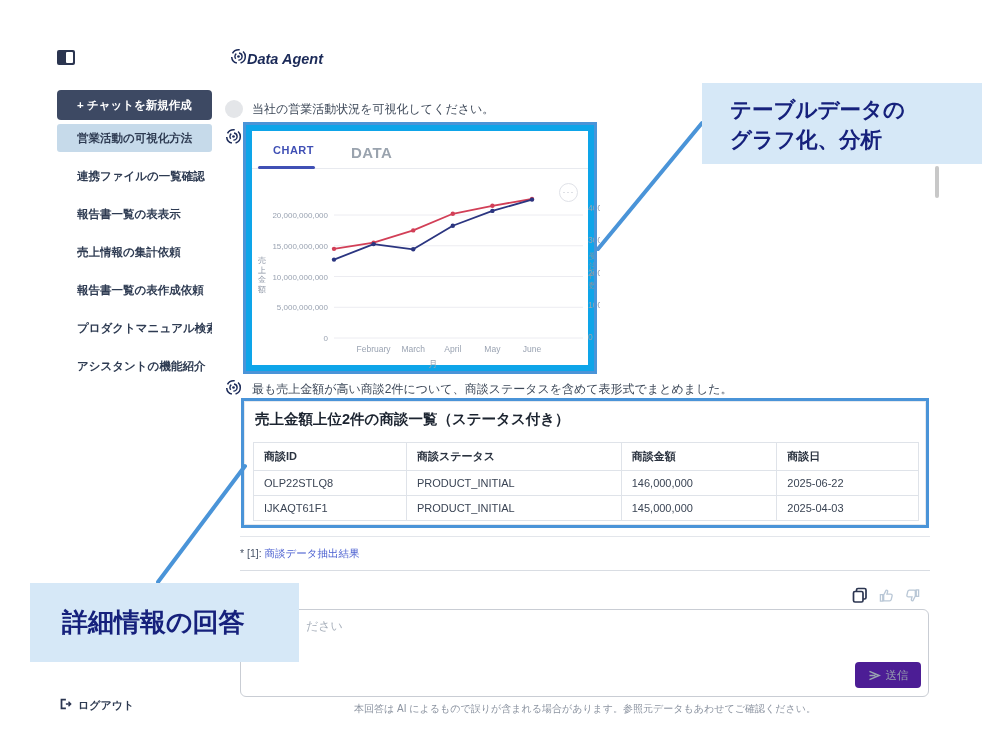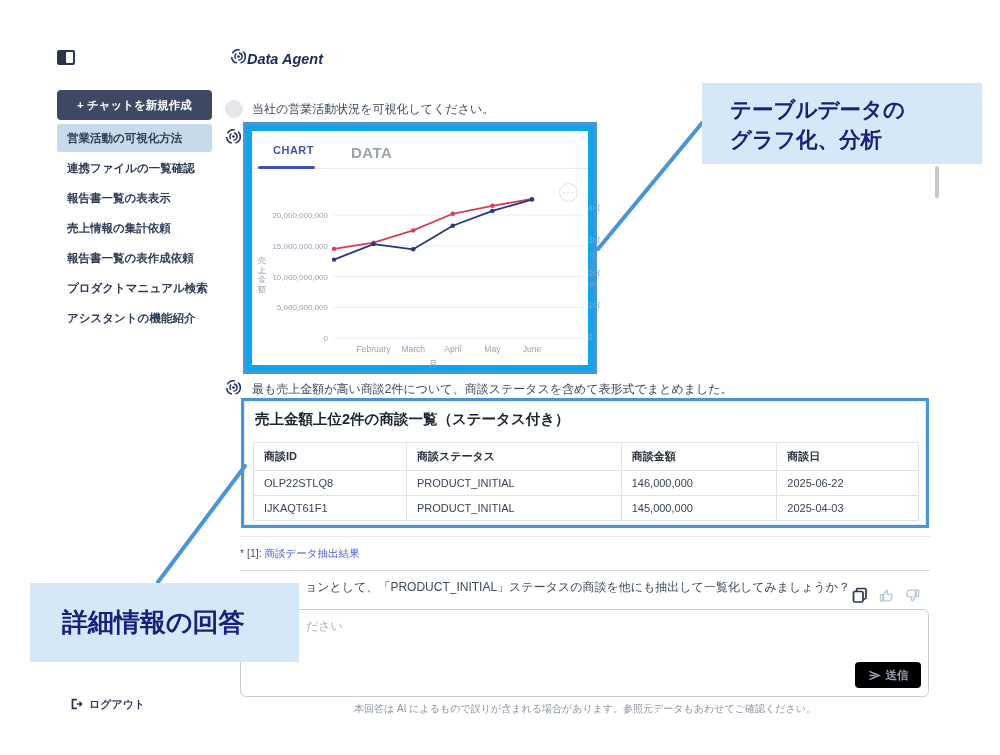--- a/index.html
+++ b/index.html
@@ -6,25 +6,25 @@
   html,body { width:1000px; height:755px; background:#fff;
     font-family:"Liberation Sans","DejaVu Sans",sans-serif; }
   .app { position:relative; width:1000px; height:755px; background:#fff; overflow:hidden; }
 
   
   .toggle { position:absolute; left:57px; top:50px; width:18px; height:15px; cursor:pointer; }
   .new-chat { position:absolute; left:57px; top:90px; width:155px; height:30px;
     background:#3d4963; color:#fff; font-size:11.5px; font-weight:bold;
     border:none; border-radius:4px; cursor:pointer;text-align:center; }
   .side-items { position:absolute; left:57px; top:124px; width:155px; }
-  .side-item { height:28px; line-height:28px; margin-bottom:2px; padding-left:10px;
+  .side-item { height:28px; line-height:28px; margin-bottom:10px; padding-left:20px;
     font-size:11.5px; color:#2e3b52; font-weight:bold; border-radius:3px; cursor:pointer;
     white-space:nowrap; overflow:hidden; }
   .side-item.selected { background:#c6daea; }
-  .logout { position:absolute; left:69px; top:697px; display:flex; 
+  .logout { position:absolute; left:58px; top:697px; display:flex; align-items:center;
     gap:6px; font-size:11px; font-weight:bold; color:#2e3b52; cursor:pointer; }
 
   
   .brand { position:absolute; left:230px; top:48px; display:flex; align-items:center; }
   .brand-text { font-size:14.5px; font-weight:bold; font-style:italic; color:#1b2a58; }
   .user-row { position:absolute; left:225px; top:100px; display:flex; align-items:center; gap:9px; }
   .user-avatar { width:18px; height:18px; border-radius:50%; background:#e4e6e9; flex:0 0 auto; }
   .msg-text { font-size:12px; color:#3f4a5a; }
   .agent-avatar1 { position:absolute; left:225px; top:128px; }
   .agent-avatar2 { position:absolute; left:225px; top:379px; }
@@ -64,22 +64,22 @@
   .followup { position:absolute; left:240px; top:579px; width:690px; padding-left:65px;
     font-size:12px; color:#3f4a5a; }
 
   .action-icons { position:absolute; left:852px; top:587px; display:flex; gap:11px; align-items:center; }
   .action-icons > span { cursor:pointer; display:inline-flex; }
 
   .input-box { position:absolute; left:240px; top:609px; width:689px; height:88px;
     border:1.5px solid #c9cdd4; border-radius:6px; background:#fff; }
   .input-placeholder { position:absolute; left:65px; top:8px; font-size:12px; color:#a9b1bc; }
   .send-btn { position:absolute; right:7px; bottom:8px; width:66px; height:26px;
-    background:#000000; border:none; border-radius:4px; color:#98a2ae; font-size:11.5px;
-    font-weight:bold; cursor:pointer; display:inline-flex; align-items:center;
+    background:#4c1d95; border:none; border-radius:4px; color:#98a2ae; font-size:11.5px;
+    font-weight:normal; cursor:pointer; display:inline-flex; align-items:center;
     justify-content:center; gap:5px; }
   .disclaimer { position:absolute; left:240px; top:702px; width:690px; text-align:center;
     font-size:10px; color:#8b93a0; }
 
   .scroll-thumb { position:absolute; left:935px; top:166px; width:4px; height:32px;
     background:#c8c8c8; border-radius:2px; cursor:pointer; }
 
   
   .anno-box { position:absolute; border:3px solid #4a94d8; pointer-events:none; z-index:5; }
   .anno-box.chart { left:243px; top:122px; width:354px; height:252px; }
@@ -242,21 +242,20 @@
         </tbody>
     </table>
   </div>
 
   <div class="divider1"></div>
   <div class="footnote">
     <span>* [1]: </span><a>商談データ抽出結果</a>
   </div>
   <div class="divider2"></div>
 
-  <div class="followup">ョンとして、「PRODUCT_INITIAL」ステータスの商談を他にも抽出して一覧化してみましょうか？</div>
 
   <div class="action-icons">
     <span>
       <svg width="16" height="16" viewBox="0 0 16 16">
         <rect x="4.5" y="1.5" width="9.5" height="10.5" rx="1.5" fill="none" stroke="#2b3550" stroke-width="1.7"></rect>
         <rect x="1.5" y="4.5" width="9.5" height="10.5" rx="1.5" fill="#ffffff" stroke="#2b3550" stroke-width="1.7"></rect>
       </svg>
     </span>
     <span>
       <svg width="15" height="15" viewBox="0 0 16 16">

